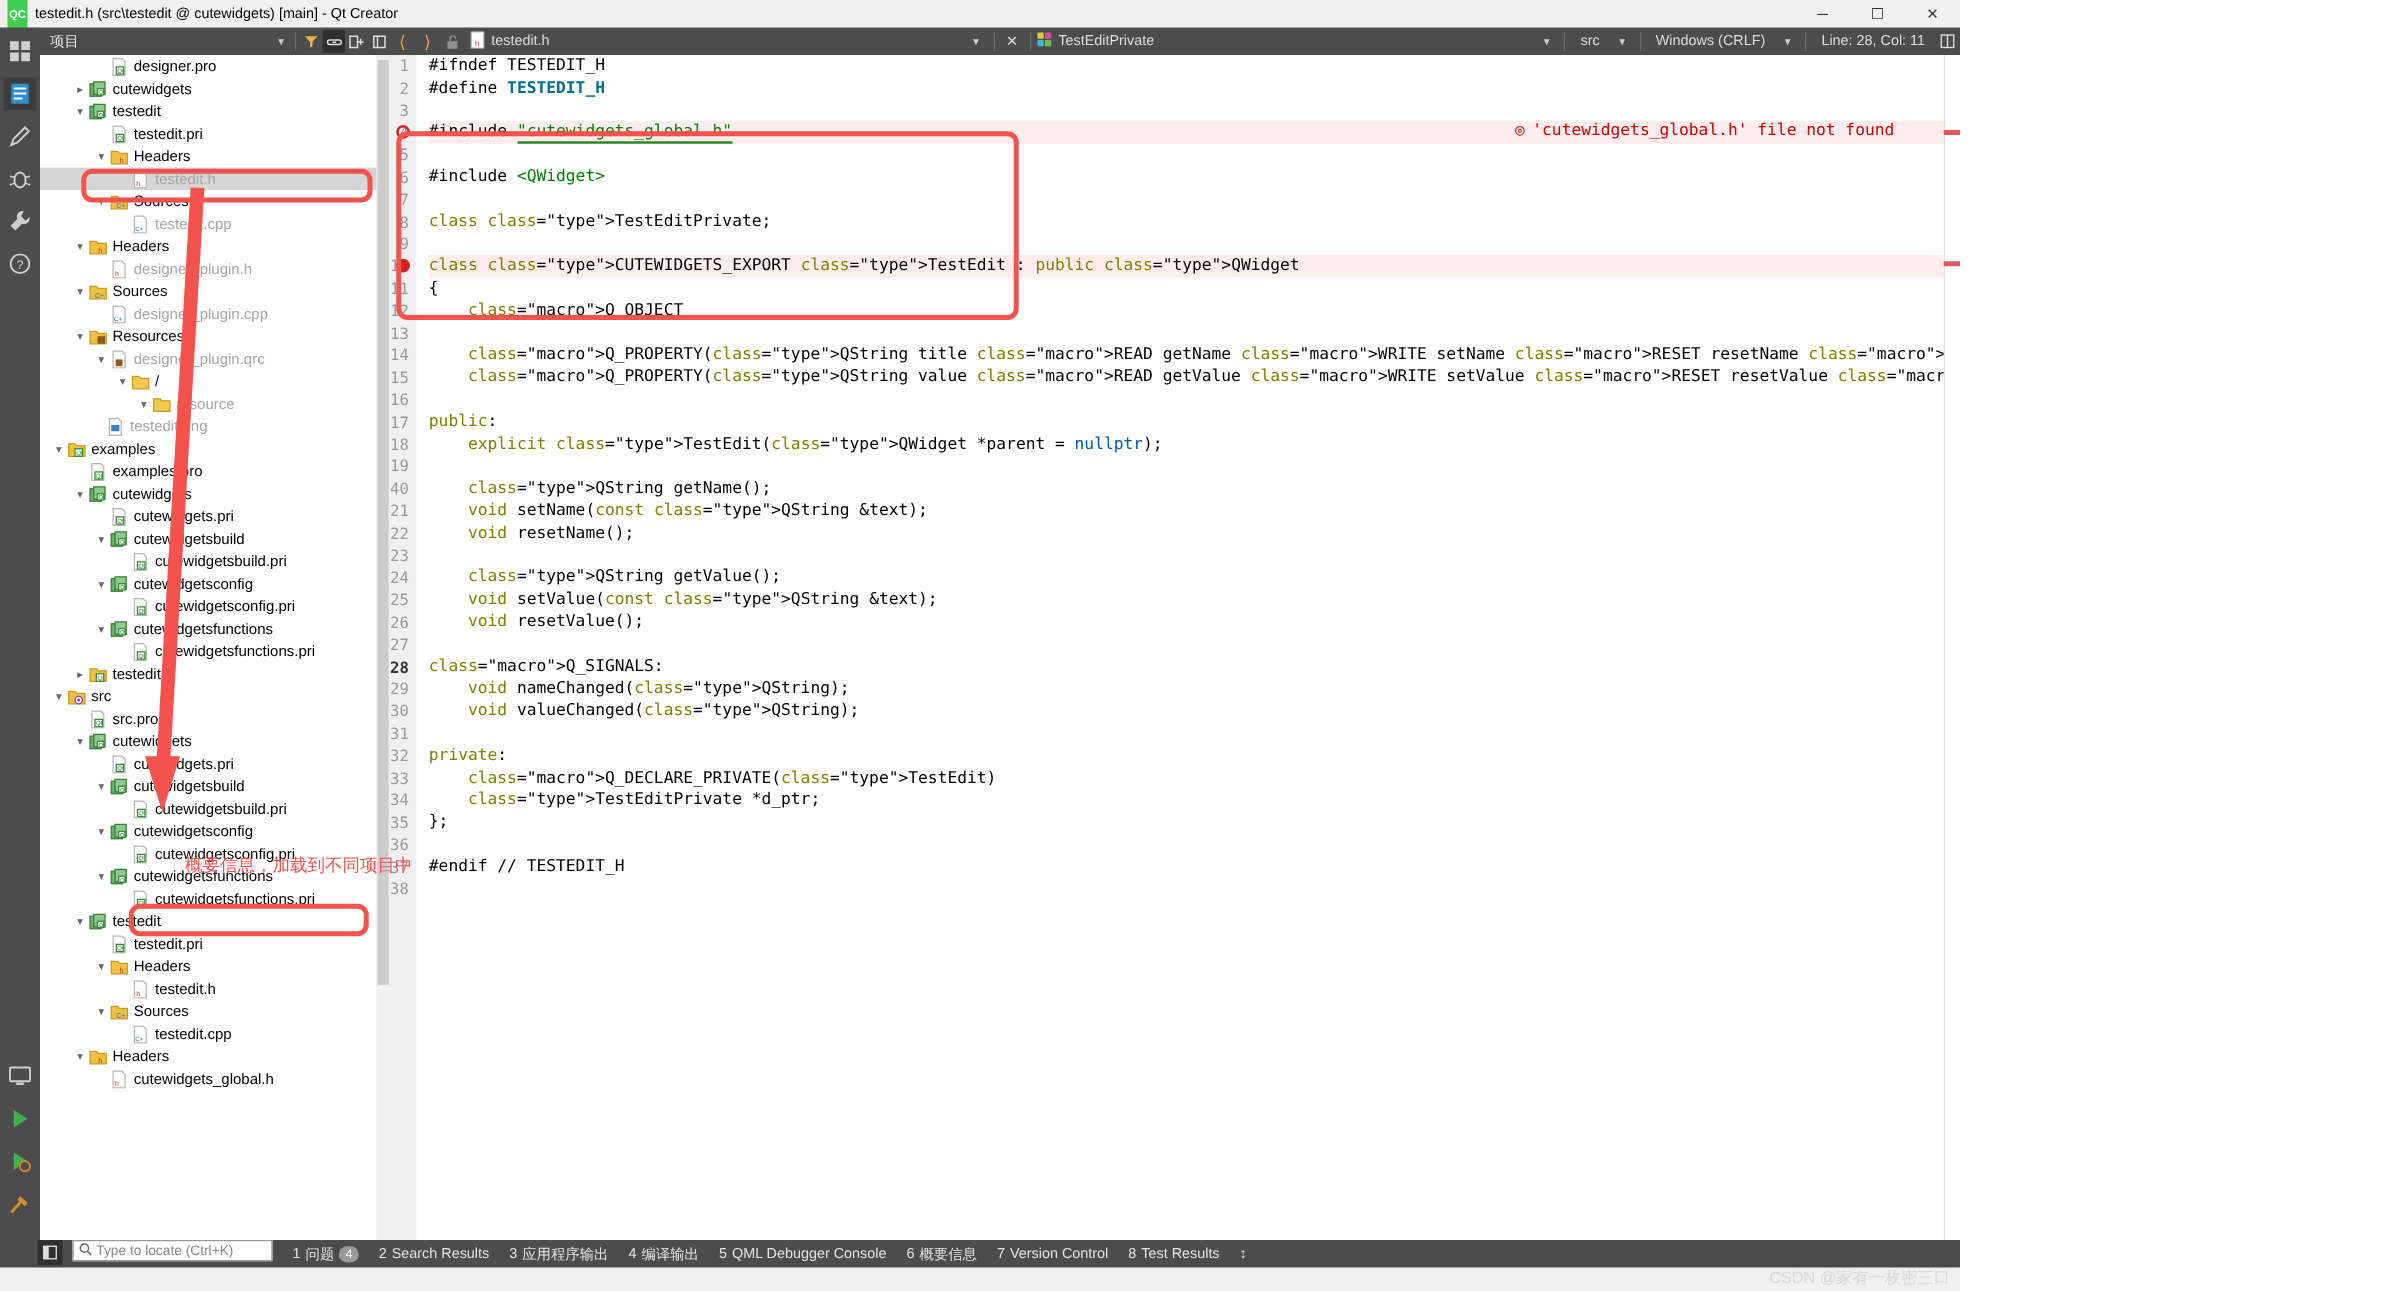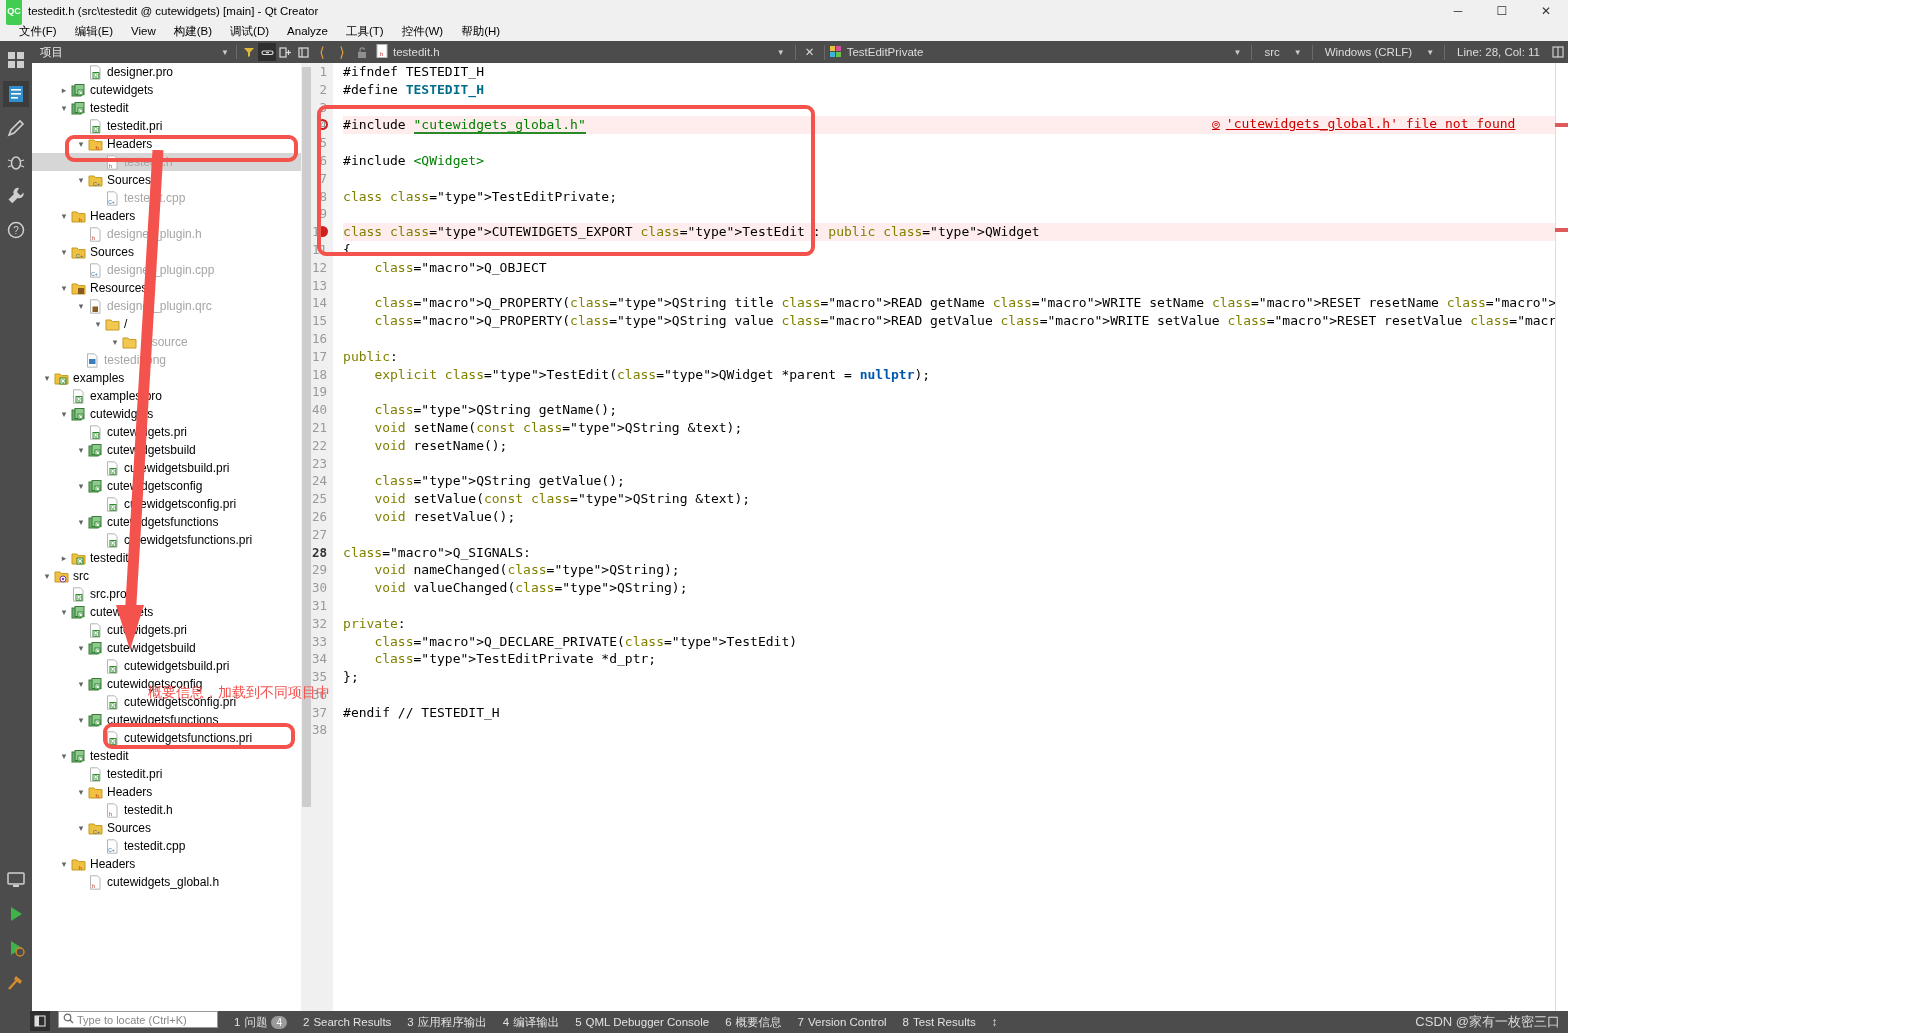--- a/index.html
+++ b/index.html
@@ -67,21 +67,21 @@
   .etb-caret{ font-size:8px; color:#ccc; padding:0 6px; }
   .editor-main{ flex:1; display:flex; position:relative; overflow:hidden; }
   .gutter-marks{ width:22px; background:#fff; }
   .linenos{ width:30px; background:#f0f0f0; text-align:right; padding-right:6px;
             font-family:"DejaVu Sans Mono", monospace; font-size:12.5px; color:#999; }
   .code{ flex:1; font-family:"DejaVu Sans Mono", monospace; font-size:13px; color:#000;
          padding-left:10px; white-space:pre; position:relative; }
   .ln{ height:17.8px; line-height:17.8px; }
   .ln.cur{ color:#000; font-weight:bold; }
   .kw{ color:#808000; }
-  .kw2{ color:#0057ae; font-weight:bold; }
+  .kw2{ color:#0057ae; font-weight:normal; }
   .str{ color:#008000; }
   .pre{ color:#000;margin-top:11px; }
   .pre-b{ color:#006e8a; font-weight:bold; }
   .err-msg{ position:absolute; color:#c00; font-family:"DejaVu Sans Mono", monospace; font-size:13px; }
   .err-dot{ position:absolute; width:11px; height:11px; border-radius:50%; border:2px solid #cc2222; }
   .err-dot.filled{ background:#cc2222; }
   .rightbar{ position:absolute; right:0; top:0; width:13px; height:100%; background:#fff; border-left:1px solid #ddd; }
   .rmark{ position:absolute; right:0; width:13px; height:4px; background:#e05a5a; }
   .underline-green{ border-bottom:2px solid #2a8a2a; }
 
@@ -108,31 +108,20 @@
   <div class="titlebar">
     <div class="title-icon">QC</div>
     <div class="title-text">testedit.h (src\testedit @ cutewidgets) [main] - Qt Creator</div>
     <div class="win-btns">
       <div class="win-btn">─</div>
       <div class="win-btn">☐</div>
       <div class="win-btn close">✕</div>
     </div>
   </div>
 
-  <div class="menubar">
-    <div class="menu-item">文件(F)</div>
-    <div class="menu-item">编辑(E)</div>
-    <div class="menu-item">View</div>
-    <div class="menu-item">构建(B)</div>
-    <div class="menu-item">调试(D)</div>
-    <div class="menu-item">Analyze</div>
-    <div class="menu-item">工具(T)</div>
-    <div class="menu-item">控件(W)</div>
-    <div class="menu-item">帮助(H)</div>
-  </div>
 
   <div class="body-row">
 
     <div class="modebar">
       <div class="mode-ico">
         <svg width="20" height="20" viewBox="0 0 20 20">
             <g fill="#cfcfcf">
           <rect x="2" y="2" width="7" height="7"></rect>
               <rect x="11" y="2" width="7" height="7"></rect>
           <rect x="2" y="11" width="7" height="7"></rect>
@@ -828,21 +817,21 @@
             <div class="ln">35</div>
             <div class="ln">36</div>
             <div class="ln">37</div>
             <div class="ln">38</div>
           </div>
         <div class="code" id="codearea"><div class="ln"><span class="pre">#ifndef</span> <span class="pre">TESTEDIT_H</span></div><div class="ln"><span class="pre">#define</span> <span class="pre-b">TESTEDIT_H</span></div><div class="ln">&nbsp;</div><div class="ln" style="background: rgb(255, 236, 236);"><span class="pre">#include</span> <span class="str underline-green">"cutewidgets_global.h"</span></div><div class="ln">&nbsp;</div><div class="ln"><span class="pre">#include</span> <span class="str">&lt;QWidget&gt;</span></div><div class="ln">&nbsp;</div><div class="ln"><span class="kw">class</span> <span <span="" class="kw">class</span>="type"&gt;TestEditPrivate;</div><div class="ln">&nbsp;</div><div class="ln" style="background: rgb(255, 236, 236);"><span class="kw">class</span> <span <span="" class="kw">class</span>="type"&gt;CUTEWIDGETS_EXPORT <span <span="" class="kw">class</span>="type"&gt;TestEdit : <span class="kw">public</span> <span <span="" class="kw">class</span>="type"&gt;QWidget</div><div class="ln">{</div><div class="ln">    <span <span="" class="kw">class</span>="macro"&gt;Q_OBJECT</div><div class="ln">&nbsp;</div><div class="ln">    <span <span="" class="kw">class</span>="macro"&gt;Q_PROPERTY(<span <span="" class="kw">class</span>="type"&gt;QString title <span <span="" class="kw">class</span>="macro"&gt;READ getName <span <span="" class="kw">class</span>="macro"&gt;WRITE setName <span <span="" class="kw">class</span>="macro"&gt;RESET resetName <span <span="" class="kw">class</span>="macro"&gt;NOTIFY nameChanged)</div><div class="ln">    <span <span="" class="kw">class</span>="macro"&gt;Q_PROPERTY(<span <span="" class="kw">class</span>="type"&gt;QString value <span <span="" class="kw">class</span>="macro"&gt;READ getValue <span <span="" class="kw">class</span>="macro"&gt;WRITE setValue <span <span="" class="kw">class</span>="macro"&gt;RESET resetValue <span <span="" class="kw">class</span>="macro"&gt;NOTIFY valueChanged)</div><div class="ln">&nbsp;</div><div class="ln"><span class="kw">public</span>:</div><div class="ln">    <span class="kw">explicit</span> <span <span="" class="kw">class</span>="type"&gt;TestEdit(<span <span="" class="kw">class</span>="type"&gt;QWidget *parent = <span class="kw2">nullptr</span>);</div><div class="ln">&nbsp;</div><div class="ln">    <span <span="" class="kw">class</span>="type"&gt;QString getName();</div><div class="ln">    <span class="kw">void</span> setName(<span class="kw">const</span> <span <span="" class="kw">class</span>="type"&gt;QString &amp;text);</div><div class="ln">    <span class="kw">void</span> resetName();</div><div class="ln">&nbsp;</div><div class="ln">    <span <span="" class="kw">class</span>="type"&gt;QString getValue();</div><div class="ln">    <span class="kw">void</span> setValue(<span class="kw">const</span> <span <span="" class="kw">class</span>="type"&gt;QString &amp;text);</div><div class="ln">    <span class="kw">void</span> resetValue();</div><div class="ln">&nbsp;</div><div class="ln"><span <span="" class="kw">class</span>="macro"&gt;Q_SIGNALS:</div><div class="ln">    <span class="kw">void</span> nameChanged(<span <span="" class="kw">class</span>="type"&gt;QString);</div><div class="ln">    <span class="kw">void</span> valueChanged(<span <span="" class="kw">class</span>="type"&gt;QString);</div><div class="ln">&nbsp;</div><div class="ln"><span class="kw">private</span>:</div><div class="ln">    <span <span="" class="kw">class</span>="macro"&gt;Q_DECLARE_PRIVATE(<span <span="" class="kw">class</span>="type"&gt;TestEdit)</div><div class="ln">    <span <span="" class="kw">class</span>="type"&gt;TestEditPrivate *d_ptr;</div><div class="ln">};</div><div class="ln">&nbsp;</div><div class="ln"><span class="pre">#endif</span> // <span class="pre">TESTEDIT_H</span></div><div class="ln">&nbsp;</div></div>
         <div class="rightbar">
           <div class="rmark" style="top:60px"></div>
           <div class="rmark" style="top:165px"></div>
         </div>
-      <div class="err-msg" style="top: 53.4px; left: 900px; text-decoration: underline;"><span style="color:#c00;margin-right:6px">◎</span>'cutewidgets_global.h' file not found</div>
+      <div class="err-msg" style="top: 53.4px; left: 900px;"><span style="color:#c00;margin-right:6px">◎</span>'cutewidgets_global.h' file not found</div>
           <div class="err-dot" style="top: 56.4px; left: 5px;"></div>
           <div class="err-dot filled" style="top: 163.2px; left: 5px;"></div>
         </div>
     </div>
   </div>
 
   <div class="statusbar">
     <div class="sb-sq">
       <svg width="12" height="12" viewBox="0 0 12 12">
           <rect x="1" y="1" width="10" height="10" fill="none" stroke="#ddd" stroke-width="1.1"></rect>

